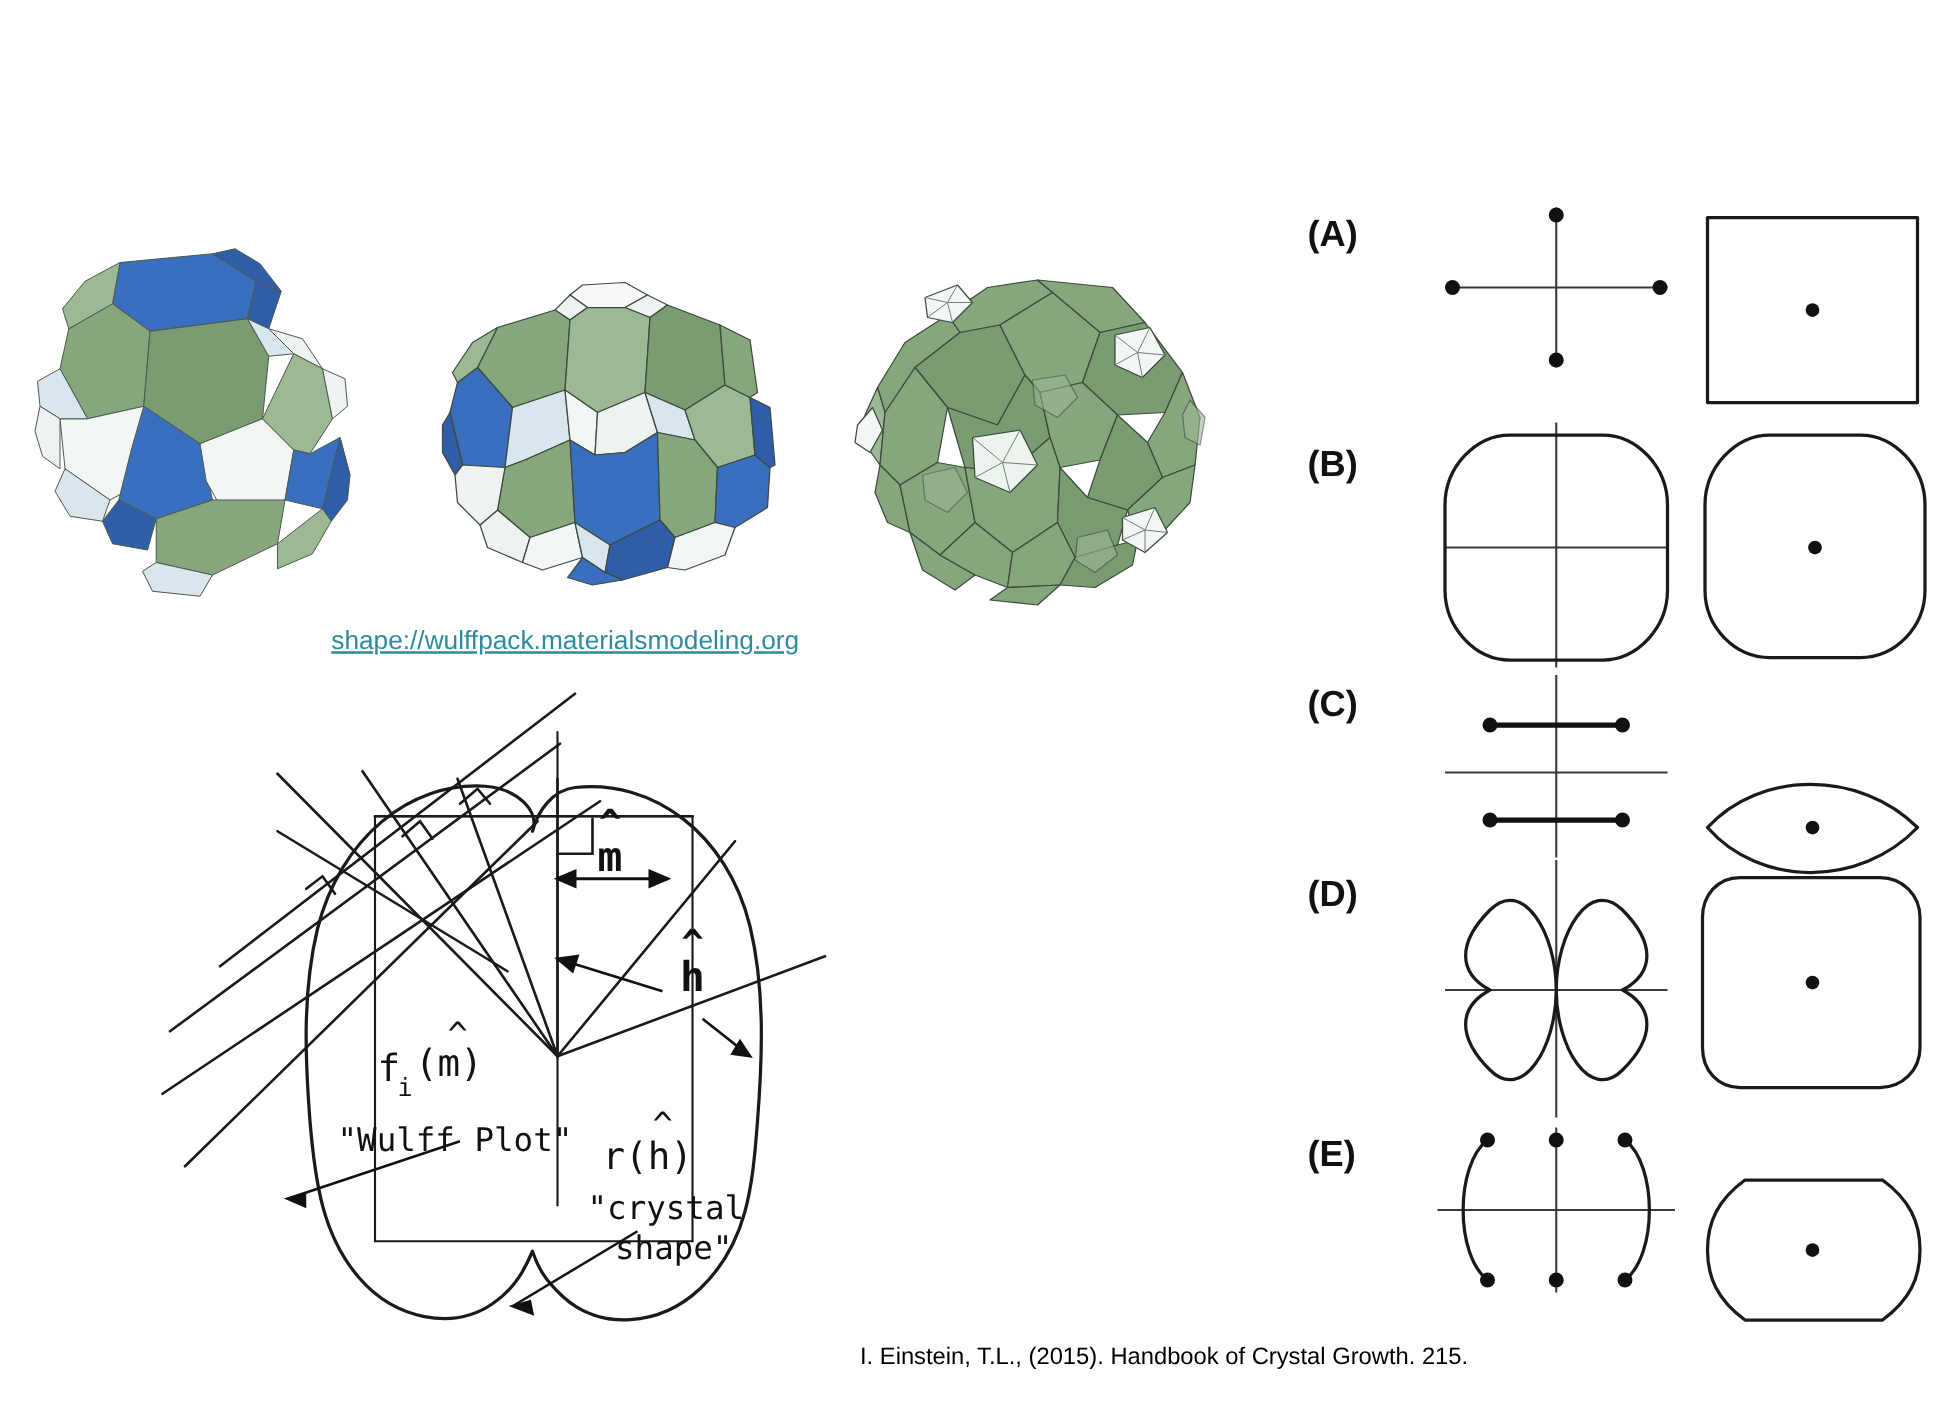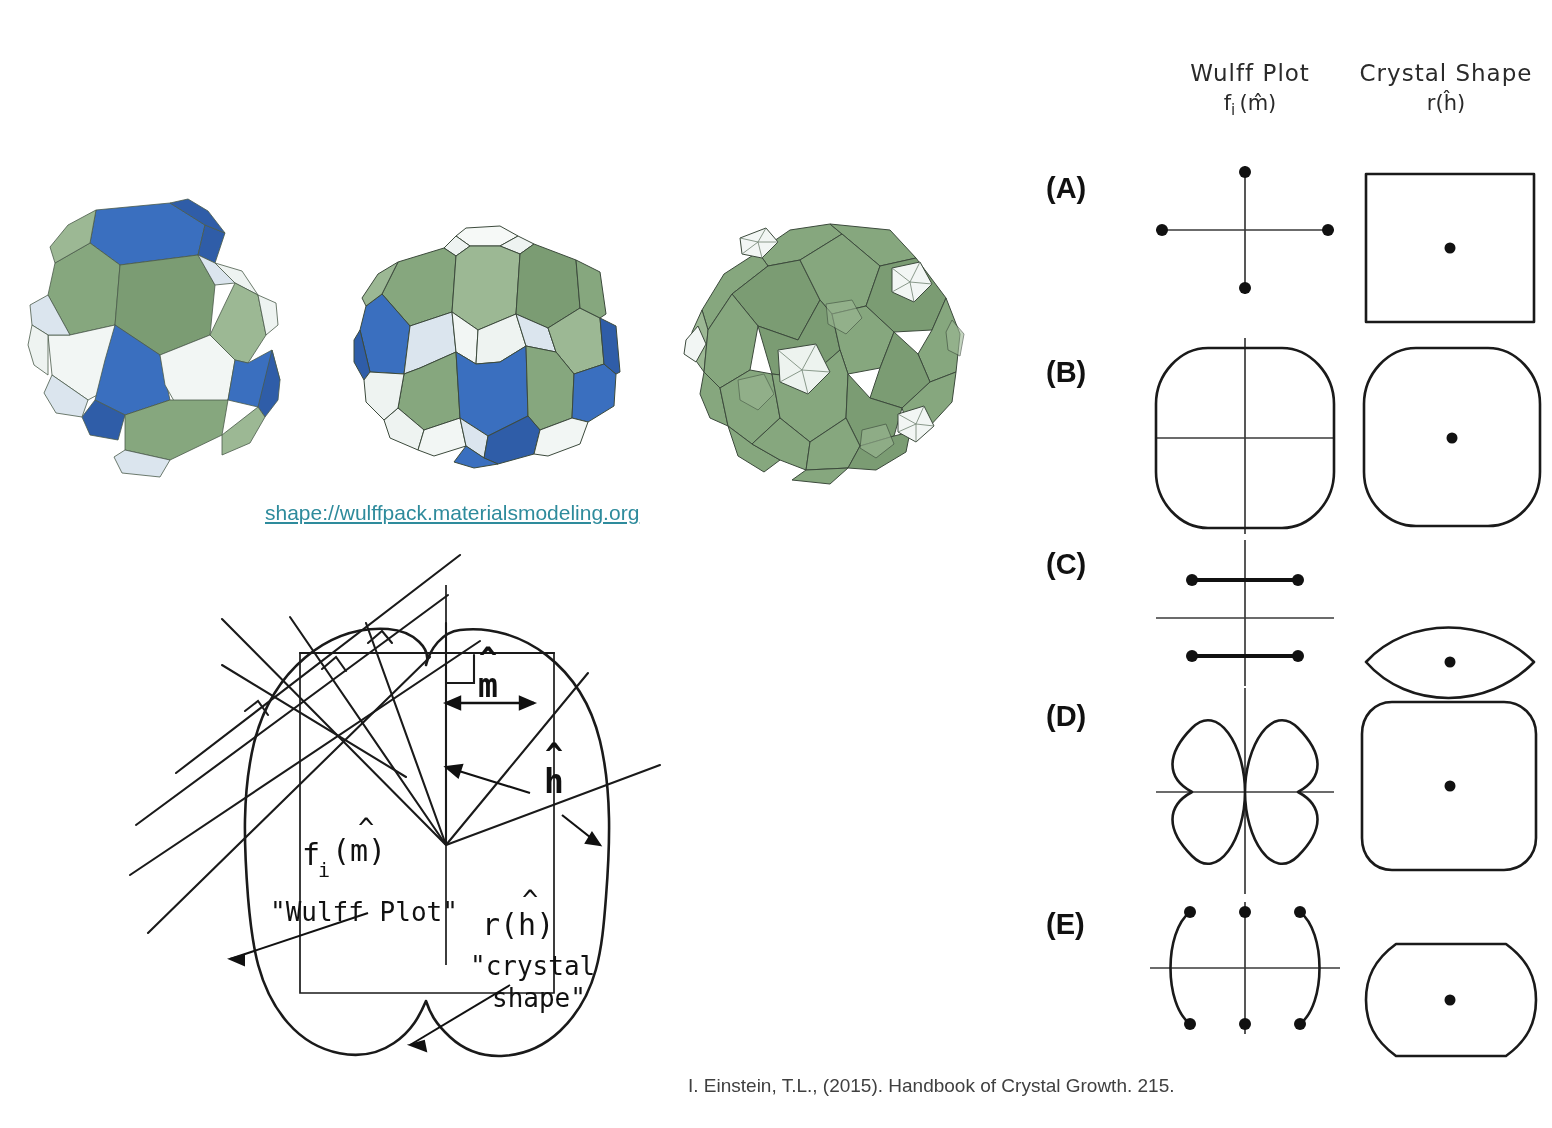--- a/index.html
+++ b/index.html
@@ -23,21 +23,21 @@
     color:#2e8b9c;
     text-decoration:underline;
     white-space:nowrap;
     letter-spacing:0px;
   }
 
   
   #figure-caption{
     left:688px;top:1075px;
     font-size:19px;
-    color:#404040;
+    color:#000000;
     white-space:nowrap;
   }
 
   
   .col-head{
     position:absolute;
     text-align:center;
     font-family:"DejaVu Sans",sans-serif;
     font-size:23px;
     color:#2a2a2a;
@@ -288,33 +288,21 @@
       <line x1="280" y1="500" x2="380" y2="440"></line>
       <polygon points="280,500 294,496 296,506"></polygon>
     </g>
   </svg>
 </div>
 
 <div class="abs" id="figure-caption">I. Einstein, T.L., (2015). Handbook of Crystal Growth. 215.</div>
 
 <div class="abs" style="left:1040px;top:50px;width:512px;height:1000px;">
 
-  <div class="col-head" style="left:110px;top:8px;width:200px;">
-    <span>Wulff Plot</span>
-    <span class="sub">
-      <span>f</span><sub style="font-size:15px;">i</sub> <span>(m̂)</span>
-    </span>
-  </div>
-
-  <div class="col-head" style="left:300px;top:8px;width:212px;">
-    <span>Crystal Shape</span>
-    <span class="sub">
-      <span>r</span><span>(ĥ)</span>
-    </span>
-  </div>
+
 
   <div class="row-letter" style="left:6px;top:122px;">(A)</div>
   <div class="row-letter" style="left:6px;top:306px;">(B)</div>
   <div class="row-letter" style="left:6px;top:498px;">(C)</div>
   <div class="row-letter" style="left:6px;top:650px;">(D)</div>
   <div class="row-letter" style="left:6px;top:858px;">(E)</div>
 
   <svg class="abs" style="left:90px;top:110px;" width="230" height="140" viewBox="0 0 230 140">
     <line class="axis" x1="115" y1="6" x2="115" y2="134"></line>
     <line class="axis" x1="26" y1="70" x2="204" y2="70"></line>

